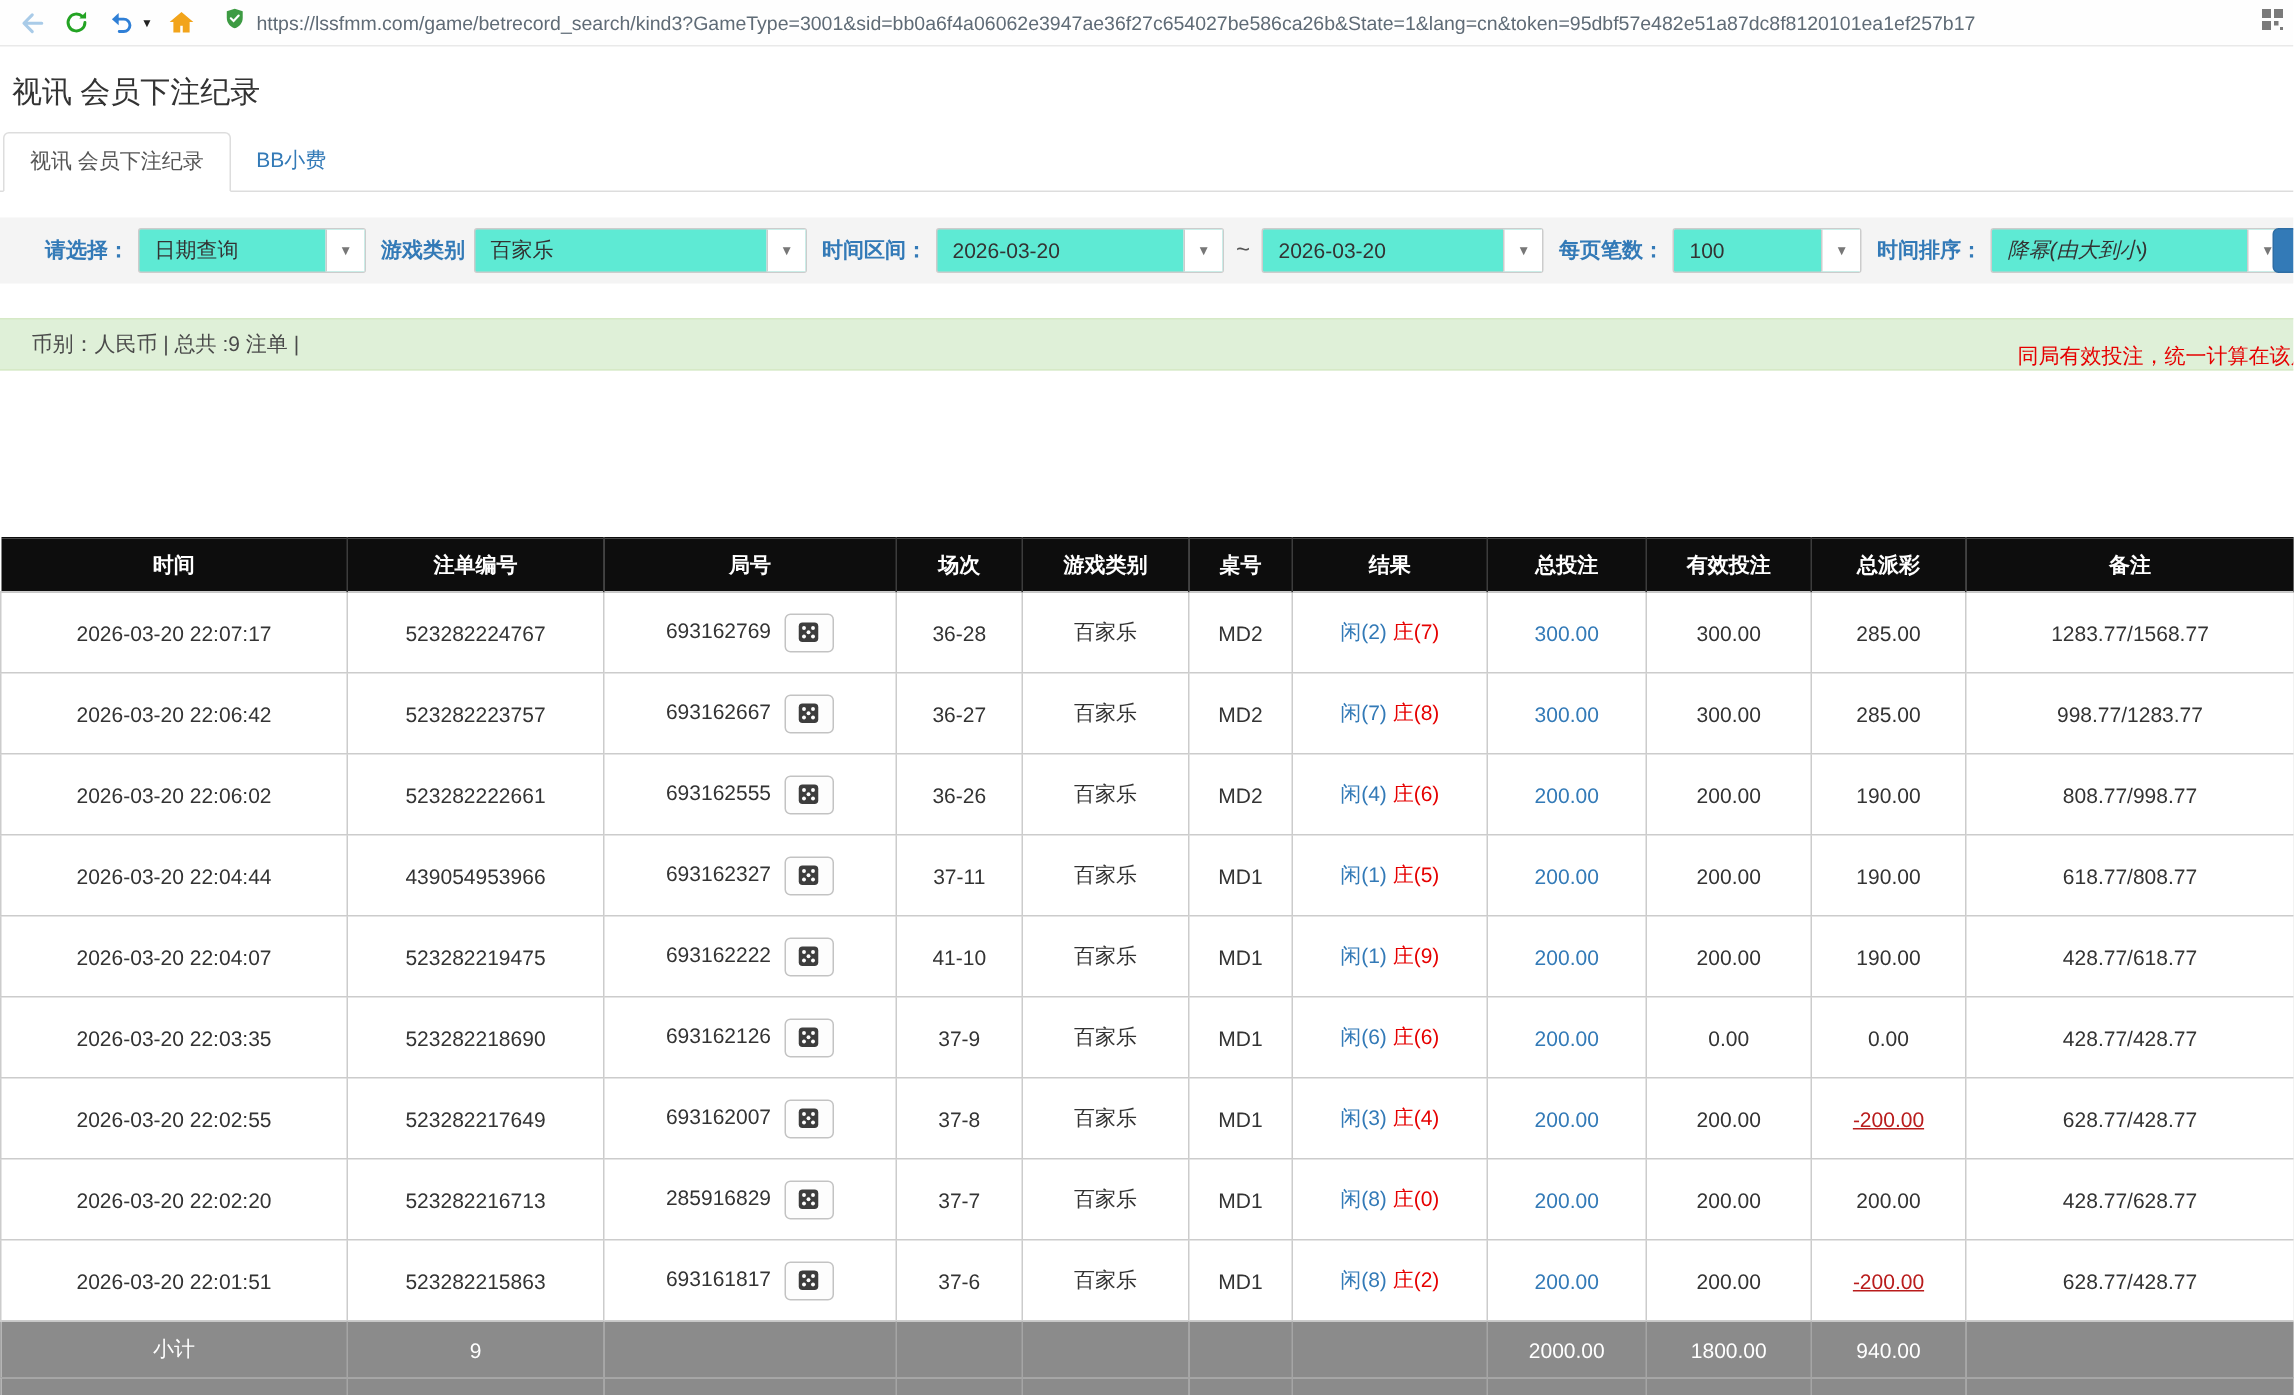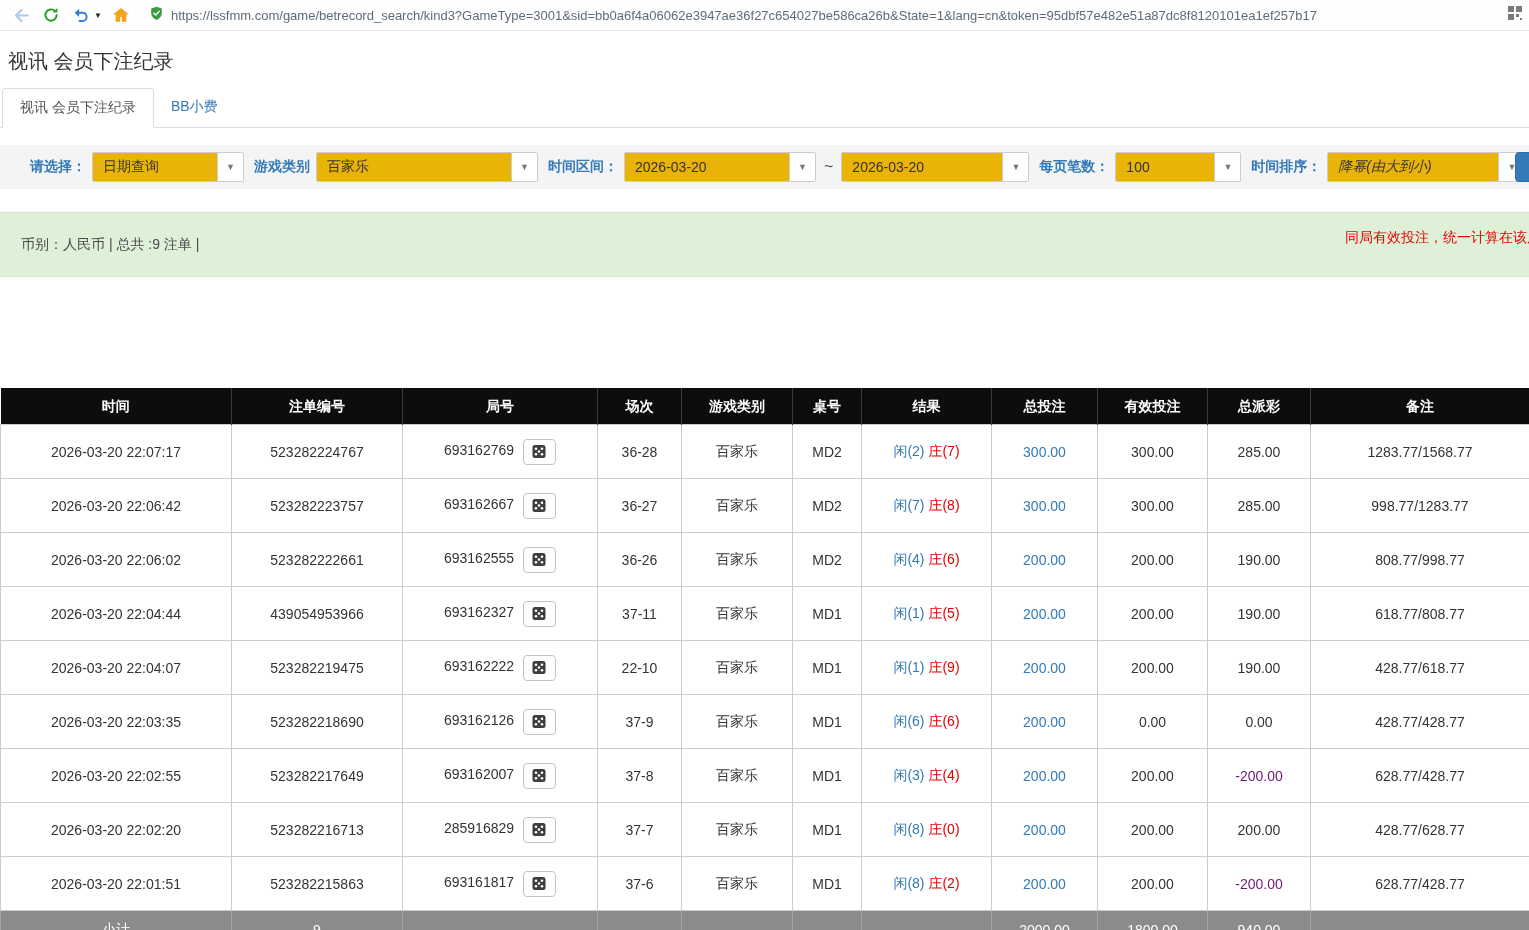--- a/index.html
+++ b/index.html
@@ -24,52 +24,52 @@
   .tab { padding:10px 17px; font-size:14px; cursor:pointer; }
   .tab.active { background:#fff; border:1px solid #ddd; border-bottom:1px solid #fff;
     margin-bottom:-1px; border-radius:4px 4px 0 0; color:#555; }
   .tab.inactive { color:#337ab7; }
 
   
   .filter-bar { position:relative; margin-top:17px; height:44px; background:#f4f4f4;
     display:flex; align-items:center; padding-left:14px; overflow:hidden; white-space:nowrap; }
   .f-label { color:#337ab7; font-weight:bold; font-size:14px; margin:0 6px 0 10px; flex:0 0 auto; }
   .f-label:first-child { margin-left:16px; }
-  .select { display:inline-flex; align-items:stretch; height:30px; background:#eab308;
+  .select { display:inline-flex; align-items:stretch; height:30px; background:#5eead4;
     border:1px solid #ccc; border-radius:2px; flex:0 0 auto;text-align:center; }
   .select .val { display:flex; align-items:center; padding:0 10px; font-size:14px; color:#333; }
   .select .arrow { width:26px; display:flex; align-items:center; justify-content:center;
     border-left:1px solid #ccc; color:#777; font-size:9px; background:#fff; }
   .tilde { margin:0 8px; color:#555; flex:0 0 auto; }
   .filter-search-btn { position:absolute; right:-16px; top:7px; width:30px; height:30px;
     background:#337ab7; border:1px solid #2e6da4; border-radius:4px; }
 
   
-  .summary-bar { position:relative; margin-top:23px; height:65px; background:#dff0d8;
+  .summary-bar { position:relative; margin-top:23px; height:35px; background:#dff0d8;
     border-top:1px solid #d6e9c6; border-bottom:1px solid #d6e9c6;
     display:flex; align-items:center; padding-left:21px; overflow:hidden; }
   .summary-left { font-size:14px; color:#4a4a4a; }
   .summary-right { position:absolute; right:-12px; top:16px; color:#e60000;
     font-size:14px; white-space:nowrap; }
 
   
   table.bet-table { width:1529px; margin-top:111px; border-collapse:collapse;
     table-layout:fixed; font-size:14px;padding-left:48px; }
   .bet-table thead th { background:#0d0d0d; color:#fff; font-weight:bold; height:36px;
     text-align:center; border-right:1px solid #3c3c3c; border-top:1px solid #0d0d0d; }
   .bet-table thead th:last-child { border-right:1px solid #0d0d0d; }
   .bet-table tbody td { height:54px; text-align:center; border:1px solid #ccc;
     color:#333; background:#fff; }
   .round-no { margin-right:9px; }
   .round-btn { display:inline-block; vertical-align:middle; border:1px solid #c3c3c3;
     border-radius:4px; background:#fdfdfd; padding:4px 7px 2px 7px; cursor:pointer; }
   .res-player { color:#337ab7; }
   .res-banker { color:#e60000; }
   .bet-link { color:#337ab7; text-decoration:none; cursor:pointer; }
-  .neg { color:#701a75; }
+  .neg { color:#b91c1c;text-decoration:underline; }
   .bet-table tr.summary-row td { height:38px; background:#8b8b8b; color:#fff;
     border:1px solid #a5a5a5; text-align:center; }
 </style>
 </head>
 <body>
 
 <div class="browser-bar">
   <span class="nav-icon">
     <svg width="19" height="19" viewBox="0 0 24 24">
         <path d="M20 12 H6 M12 5 L5 12 L12 19" fill="none" stroke="#a9cbe8" stroke-width="2.6" stroke-linecap="round" stroke-linejoin="round"></path>
@@ -280,21 +280,21 @@
         <td>2026-03-20 22:04:07</td>
         <td>523282219475</td>
         <td><span class="round-no">693162222</span><span class="round-btn"><span><svg width="17" height="15" viewBox="0 0 17 15">
                 <rect x="1.5" y="1" width="13" height="13" rx="2.5" fill="#3d3d3d"></rect>
                 <circle cx="5" cy="4.7" r="1.3" fill="#fff"></circle>
                 <circle cx="11" cy="4.7" r="1.3" fill="#fff"></circle>
                 <circle cx="8" cy="7.5" r="1.3" fill="#fff"></circle>
                 <circle cx="5" cy="10.3" r="1.3" fill="#fff"></circle>
                 <circle cx="11" cy="10.3" r="1.3" fill="#fff"></circle>
               </svg></span></span></td>
-        <td>22-10</td>
+        <td>41-10</td>
         <td>百家乐</td>
         <td>MD1</td>
         <td><span class="res-player">闲(1)</span> <span class="res-banker">庄(9)</span></td>
         <td><a class="bet-link">200.00</a></td>
         <td>200.00</td>
         <td><span class="">190.00</span></td>
         <td>428.77/618.77</td>
       </tr>
       <tr>
         <td>2026-03-20 22:03:35</td>

